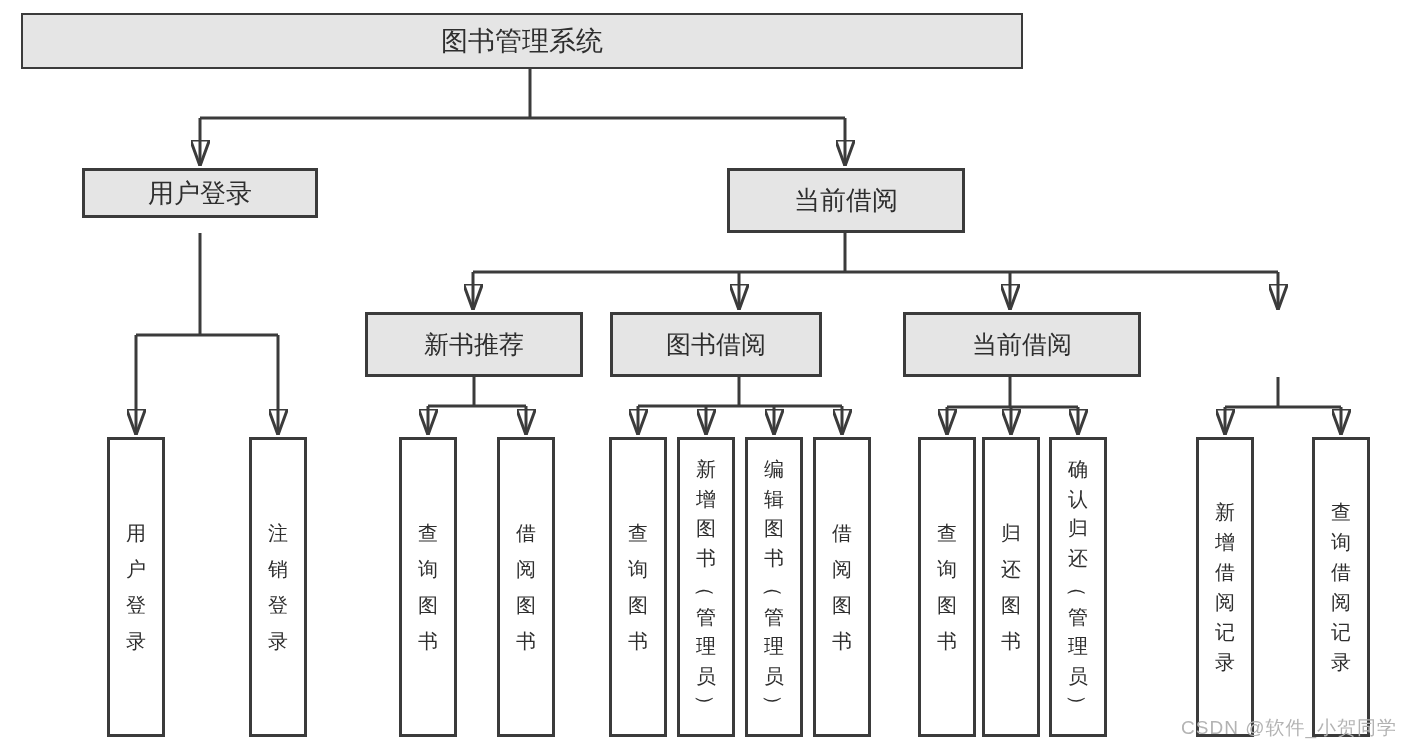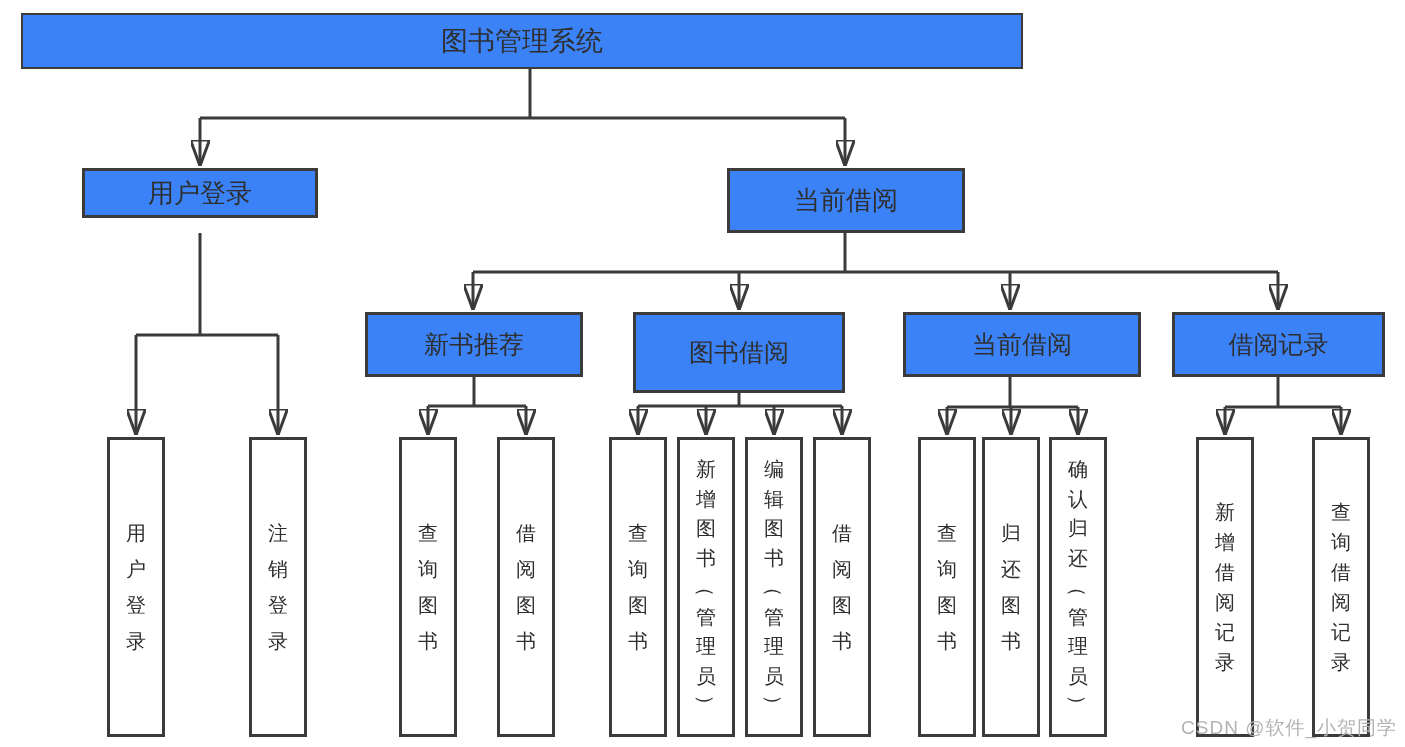--- a/index.html
+++ b/index.html
@@ -8,21 +8,21 @@
   }
   html,body{margin:0;padding:0;background:#fff;}
   body{font-family:"Liberation Sans","DejaVu Sans",sans-serif;}
   .canvas{
     position:relative; width:1405px; height:747px; background:var(--bg);
     overflow:hidden;
   }
   .edges{position:absolute; left:0; top:0; width:1405px; height:747px;}
   .edges path{stroke:var(--line); stroke-width:3; fill:none;}
   .box{
-    position:absolute; box-sizing:border-box; background:#3b82f6;
+    position:absolute; box-sizing:border-box; background:#e5e5e5;
     border:3px solid var(--border); color:var(--text);
     display:flex; align-items:center; justify-content:center;
     text-align:center;
   }
   .box.root{border-width:2px; font-size:27px;}
   .box.lvl2{font-size:26px;}
   .box.lvl3{font-size:25px;}
   .leaf{
     position:absolute; box-sizing:border-box; background:#fff;
     border:3px solid var(--border); color:var(--text);
@@ -112,28 +112,25 @@
   <div class="box lvl2" style="left:82px; top:168px; width:236px; height:50px;">
     <span>用户登录</span>
   </div>
   <div class="box lvl2" style="left:727px; top:168px; width:238px; height:65px;">
     <span>当前借阅</span>
   </div>
 
   <div class="box lvl3" style="left:365px; top:312px; width:218px; height:65px;">
     <span>新书推荐</span>
   </div>
-  <div class="box lvl3" style="left:633px; top:312px; width:212px; height:81px;">
+  <div class="box lvl3" style="left:610px; top:312px; width:212px; height:65px;">
     <span>图书借阅</span>
   </div>
   <div class="box lvl3" style="left:903px; top:312px; width:238px; height:65px;">
     <span>当前借阅</span>
-  </div>
-  <div class="box lvl3" style="left:1172px; top:312px; width:213px; height:65px;">
-    <span>借阅记录</span>
   </div>
 
   <div class="leaf" style="left:107px;">
       <span class="vch" style="height: 36px;">用</span>
       <span class="vch" style="height: 36px;">户</span>
       <span class="vch" style="height: 36px;">登</span>
       <span class="vch" style="height: 36px;">录</span>
     </div>
   <div class="leaf" style="left:249px;">
       <span class="vch" style="height: 36px;">注</span>

